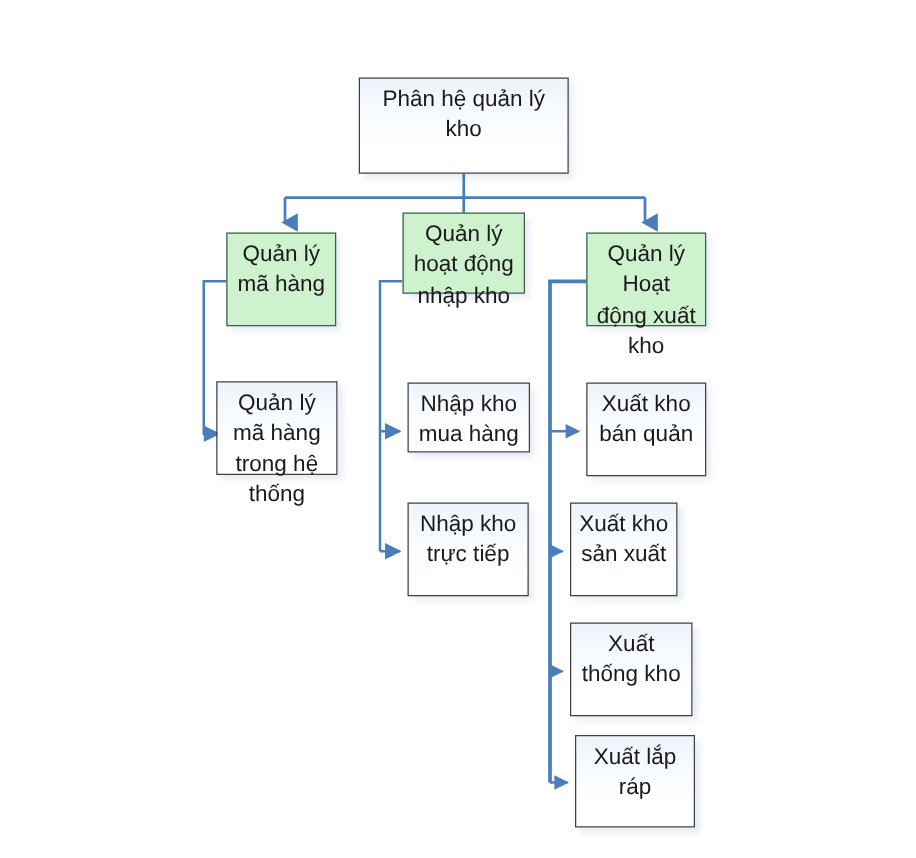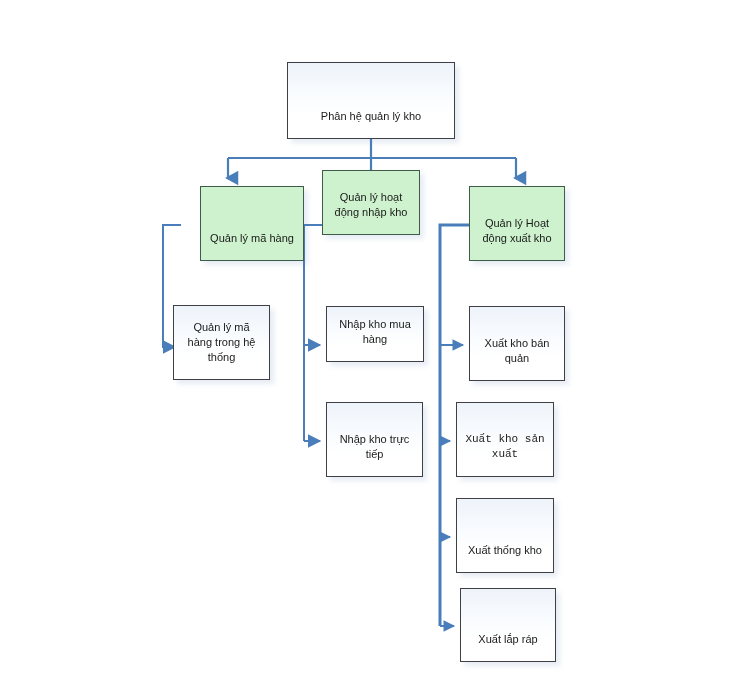--- a/index.html
+++ b/index.html
@@ -20,27 +20,27 @@
     left: 0;
     top: 0;
     width: 733px;
     height: 686px;
     pointer-events: none;
   }
   .node {
     position: absolute;
     box-sizing: border-box;
     display: flex;
-    align-items: flex-end;
+    align-items: flex-start;
     justify-content: center;
     text-align: center;
     color: #1a1a1a;
-    font-size: 11px;
+    font-size: 18px;
     line-height: 1.35;
-    padding: 14px 6px;
+    padding: 4px 6px;
     z-index: 3;
   }
   .node .label {
     display: block;
     width: 100%;
   }
   
   .box-plain {
     border: 1.6px solid #3f3f46;
     background: linear-gradient(180deg, #eef3fa 0%, #f8fbfe 38%, #ffffff 70%);
@@ -100,21 +100,21 @@
       <path d="M 440 441 L 450 441" marker-end="url(#arrowRthick)"></path>
       <path d="M 440 537 L 450 537" marker-end="url(#arrowRthick)"></path>
       <path d="M 440 626 L 454 626" marker-end="url(#arrowRthick)"></path>
     </g>
   </svg>
 
   <div class="node box-plain" style="left:287px; top:62px; width:168px; height:77px;">
     <span class="label">Phân hệ quản lý kho</span>
   </div>
 
-  <div class="node box-green" style="left:181px; top:186px; width:104px; height:75px;margin-left:19px;">
+  <div class="node box-green" style="left:181px; top:186px; width:88px; height:75px;">
     <span class="label">Quản lý mã hàng</span>
   </div>
 
   <div class="node box-green" style="left:322px; top:170px; width:98px; height:65px;">
     <span class="label">Quản lý hoạt động nhập kho</span>
   </div>
 
   <div class="node box-green" style="left:469px; top:186px; width:96px; height:75px;">
     <span class="label">Quản lý Hoạt động xuất kho</span>
   </div>
@@ -128,21 +128,21 @@
   </div>
 
   <div class="node box-plain" style="left:326px; top:402px; width:97px; height:75px;">
     <span class="label">Nhập kho trực tiếp</span>
   </div>
 
   <div class="node box-plain" style="left:469px; top:306px; width:96px; height:75px;">
     <span class="label">Xuất kho bán quản</span>
   </div>
 
-  <div class="node box-plain" style="left:456px; top:402px; width:98px; height:75px;font-family:Liberation Mono, monospace;">
+  <div class="node box-plain" style="left:456px; top:402px; width:86px; height:75px;">
     <span class="label">Xuất kho sản xuất</span>
   </div>
 
   <div class="node box-plain" style="left:456px; top:498px; width:98px; height:75px;">
     <span class="label">Xuất thống kho</span>
   </div>
 
   <div class="node box-plain" style="left:460px; top:588px; width:96px; height:74px;">
     <span class="label">Xuất lắp ráp</span>
   </div>

